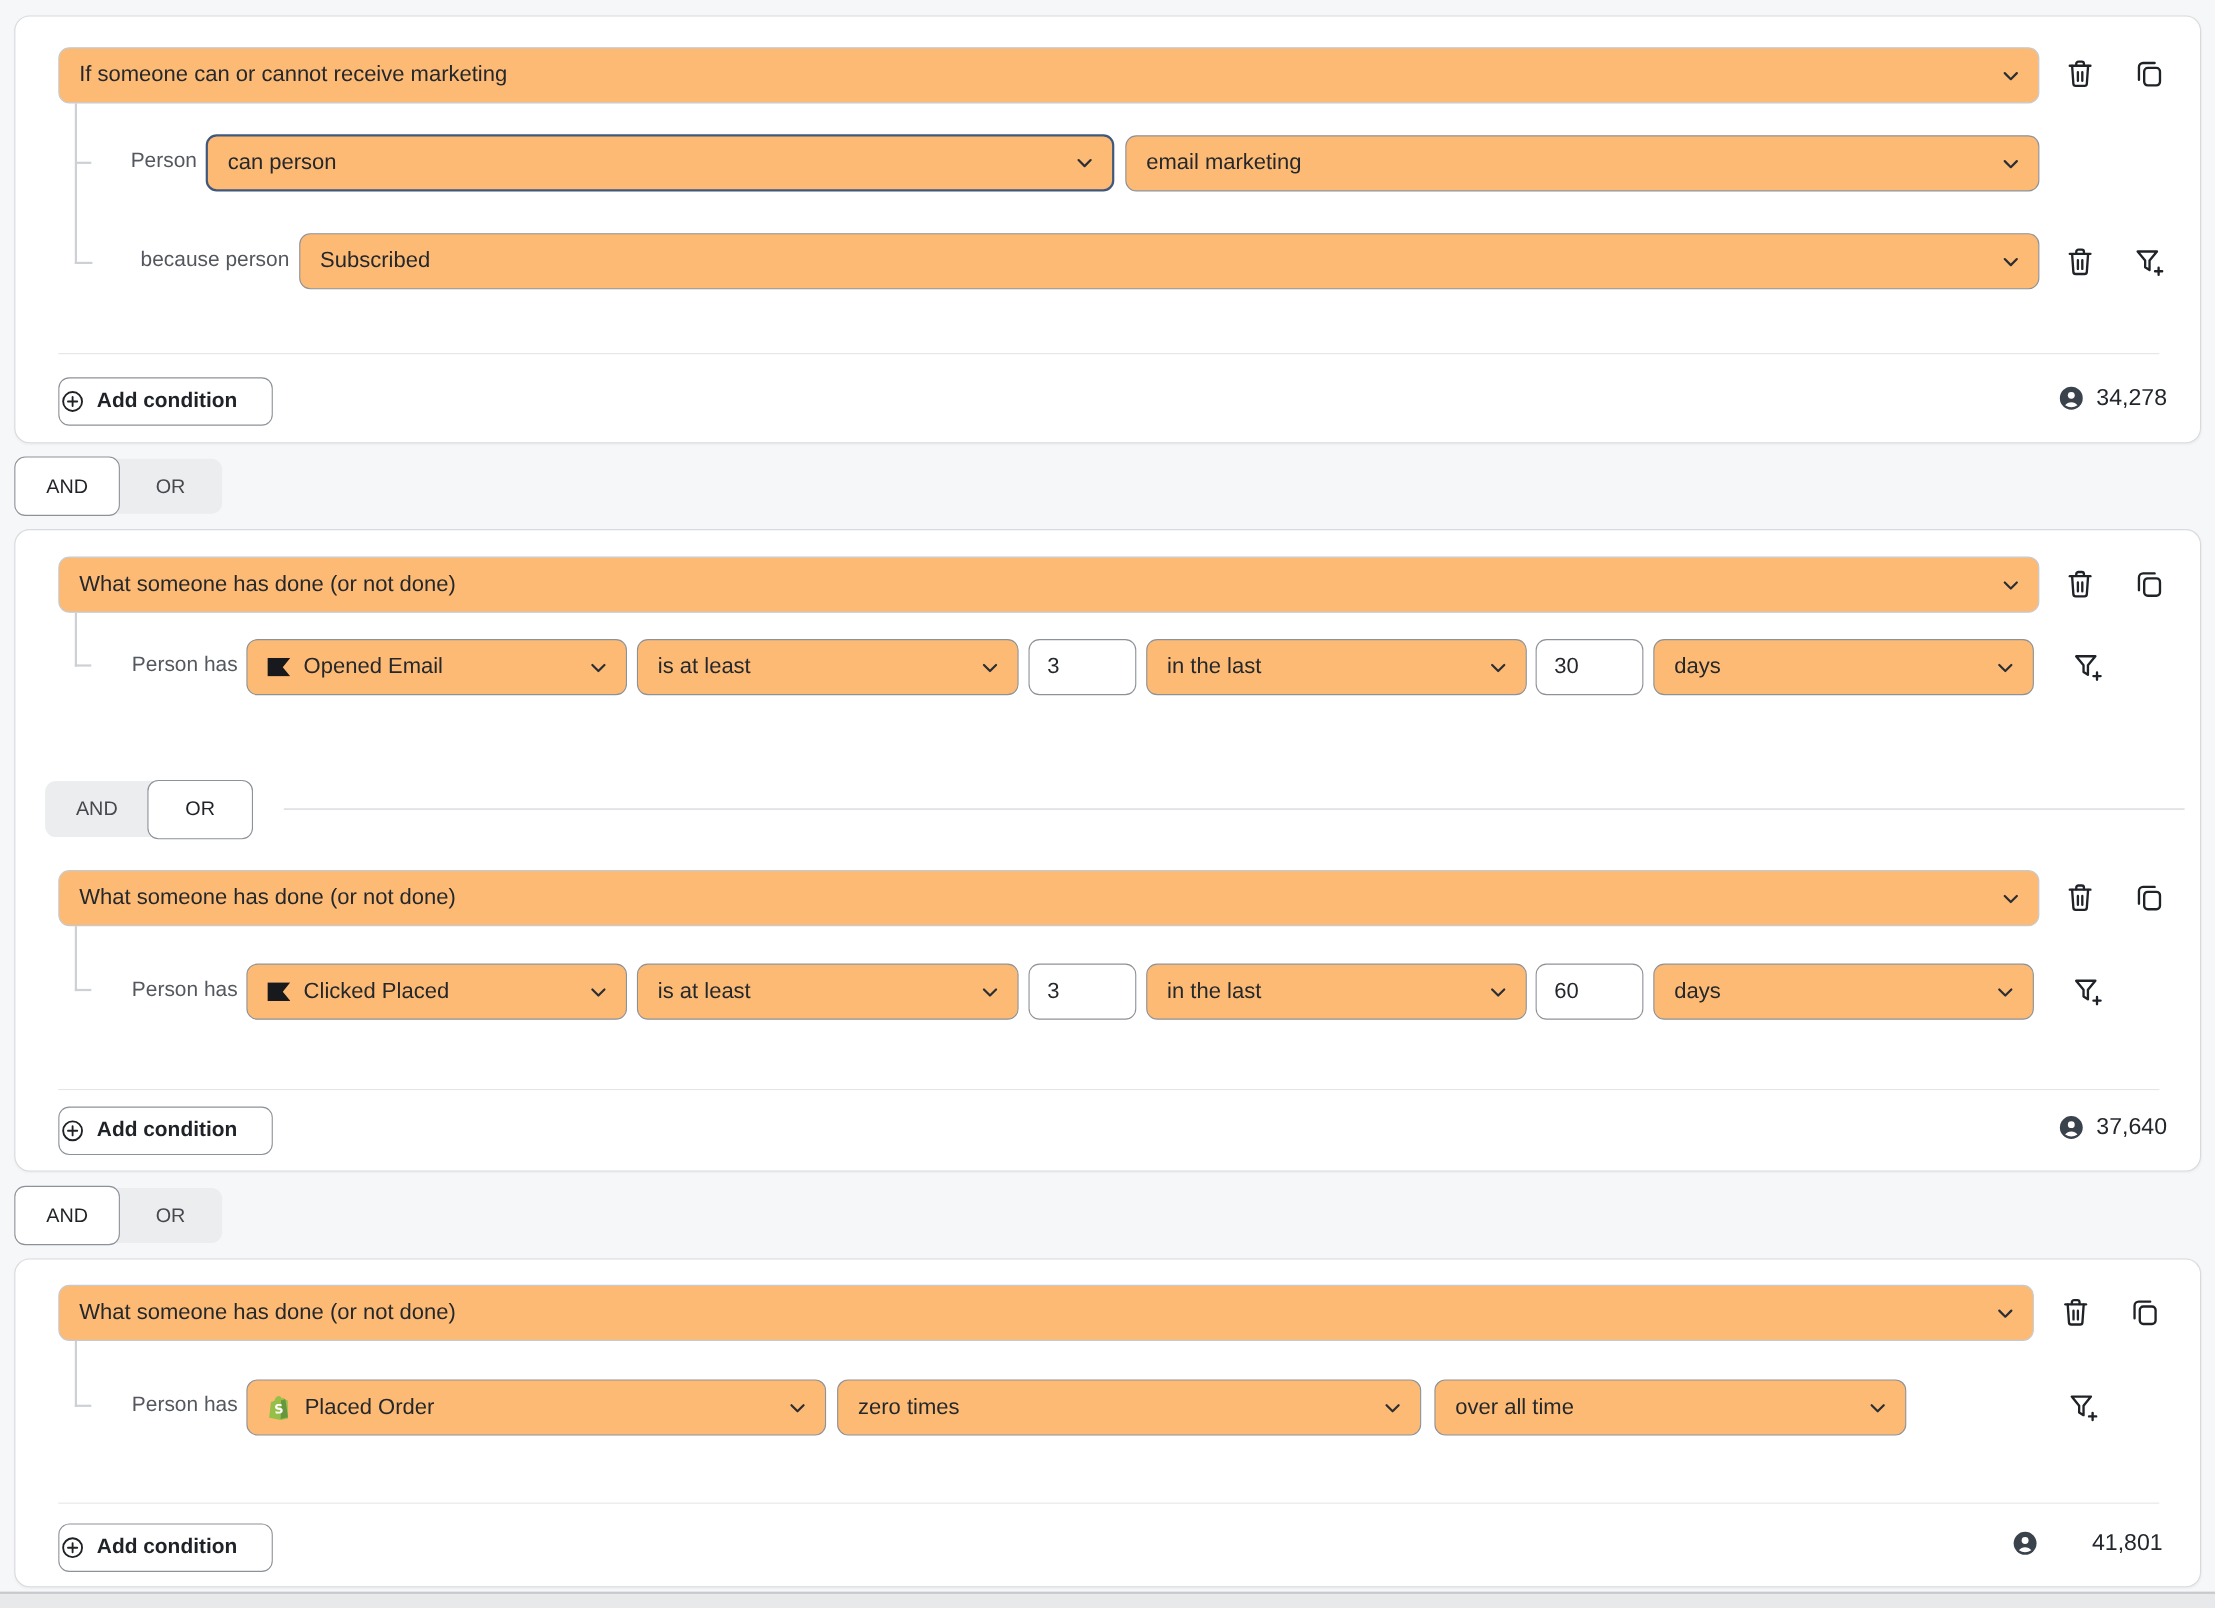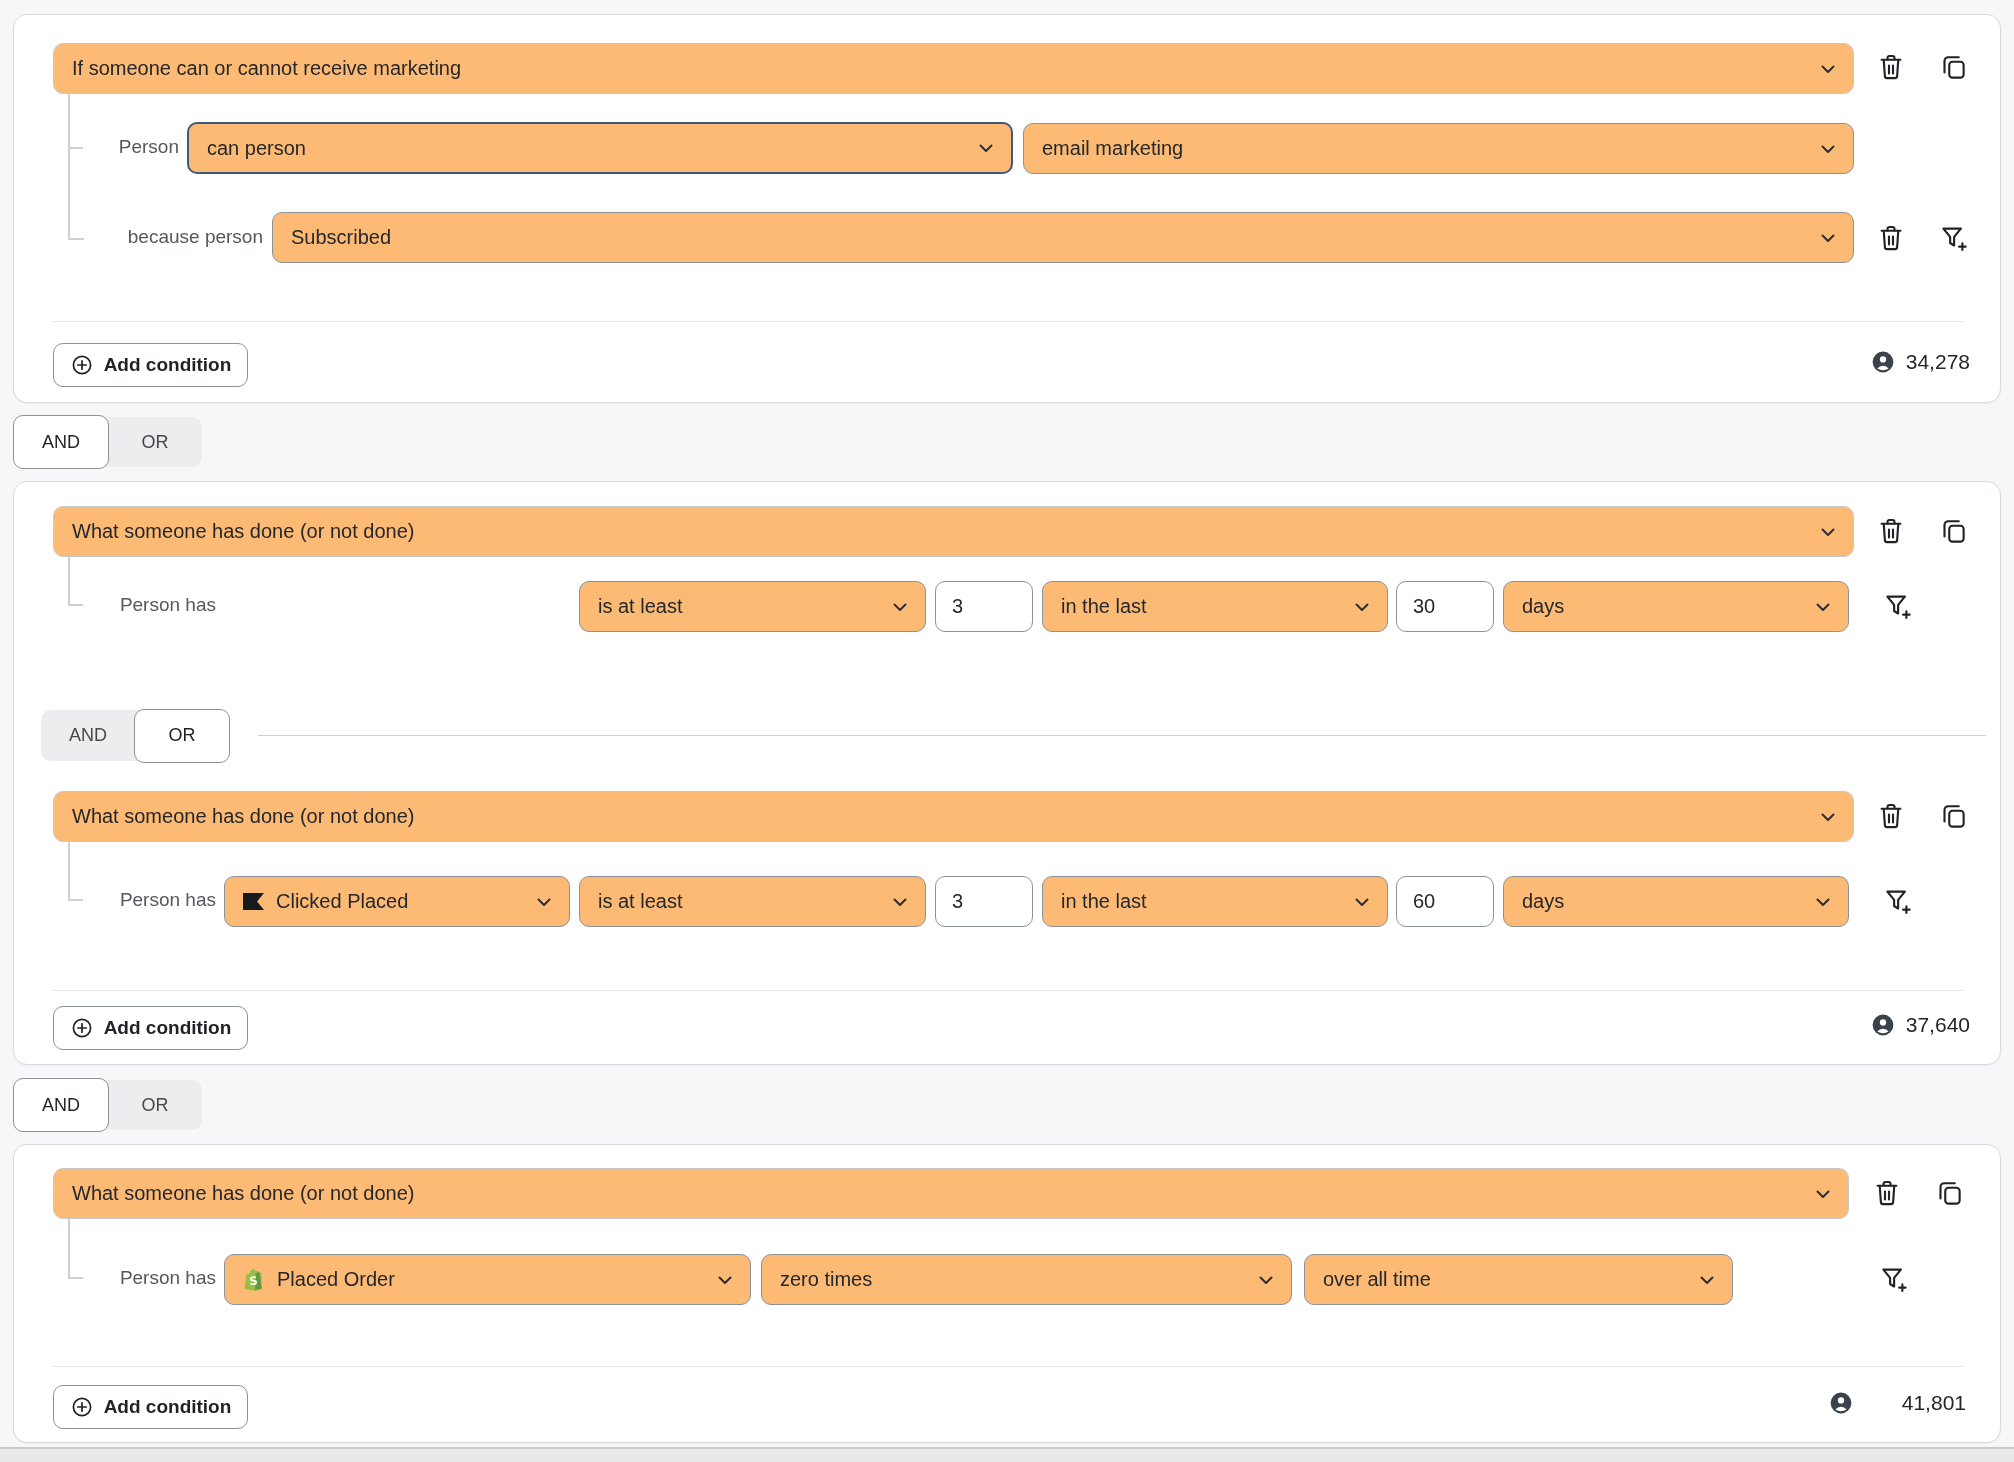--- a/index.html
+++ b/index.html
@@ -33,21 +33,21 @@
     position:absolute; border:1px solid #8d9298; border-radius:10px;
     font-size:20px; color:#24272b; padding:0 10px 0 16px; background:#fff;
     font-family:"Liberation Sans","DejaVu Sans",sans-serif; outline:none;
   }
   .row-label { position:absolute; color:#54585e; font-size:19px; text-align:right; white-space:nowrap; }
   .icon-btn { position:absolute; width:32px; height:32px; display:flex; align-items:center; justify-content:center; color:#1f2226; cursor:pointer; background:none; border:none; }
   .tree { position:absolute; background:#cdd0d4; }
   .divider { position:absolute; height:1px; background:#e4e5e8; }
   .hline { position:absolute; height:1px; background:#cdd0d4; }
   .add-btn {
-    position:absolute; display:flex; align-items:center; justify-content:center; gap:10px;
+    position:absolute; display:flex; align-items:center; justify-content:flex-start; gap:10px;
     background:#fff; border:1px solid #8d9298; border-radius:10px;
     font-size:19px; font-weight:700; color:#1f2226; cursor:pointer;
     font-family:"Liberation Sans","DejaVu Sans",sans-serif;
   }
   .count { position:absolute; display:flex; align-items:center; gap:10px; font-size:21px; color:#23272c; font-weight:500; }
   .toggle { position:absolute; display:inline-flex; background:#ebedee; border-radius:10px; height:50px; align-items:center; }
   .tg-seg { min-width:94px; padding:0 24px; height:50px; display:flex; align-items:center; justify-content:center; font-size:18px; color:#45494e; cursor:pointer; border-radius:10px; }
   .tg-on { background:#fff; border:1px solid #8d9298; height:54px; margin:-2px -1px; color:#1f2226; position:relative; z-index:1; min-width:96px; }
   .ev-icon { display:inline-flex; margin-right:12px; flex:none; }
   .kl-flag { width:21px; height:17px; background:#17191c; clip-path:polygon(0 0,100% 0,67% 50%,100% 100%,0 100%); }
@@ -187,20 +187,31 @@
           <rect x="8.2" y="7.8" width="11.5" height="12.7" rx="2.6"></rect>
           <path d="M15.8 4.2H7.4a3 3 0 0 0-3 3v9.2" stroke-linecap="round"></path>
         </svg>
       </span>
   </button>
 
   <div class="tree" style="left:54px;top:75px;width:2px;height:49px;"></div>
   <div class="tree" style="left:54px;top:122px;width:15px;height:2px;"></div>
   <div class="row-label" style="left:55px;width:147px;top:112px;">Person has</div>
 
+  <div class="sel" style="left:210px;top:99px;width:346px;height:51px;">
+    <span class="ev-icon">
+        <span class="kl-flag"></span>
+      </span>
+    <span>Opened Email</span>
+    <span class="chev">
+        <svg viewBox="0 0 24 24" width="24" height="24" fill="none" stroke="currentColor" stroke-width="2" stroke-linecap="round" stroke-linejoin="round">
+          <path d="M6.5 9.5l5.5 5.5 5.5-5.5"></path>
+        </svg>
+      </span>
+  </div>
   <div class="sel" style="left:565px;top:99px;width:347px;height:51px;">
     <span>is at least</span>
     <span class="chev">
         <svg viewBox="0 0 24 24" width="24" height="24" fill="none" stroke="currentColor" stroke-width="2" stroke-linecap="round" stroke-linejoin="round">
           <path d="M6.5 9.5l5.5 5.5 5.5-5.5"></path>
         </svg>
       </span>
   </div>
   <input class="num-input" style="left: 921px; top: 99px; width: 98px; height: 51px;" value="3">
   <div class="sel" style="left:1028px;top:99px;width:346px;height:51px;">

